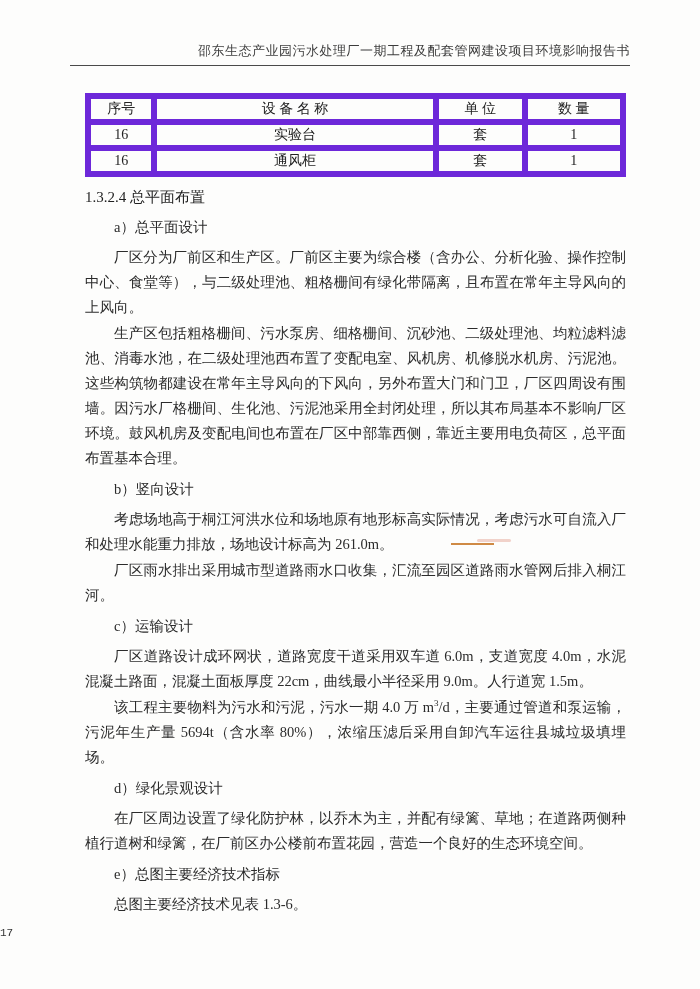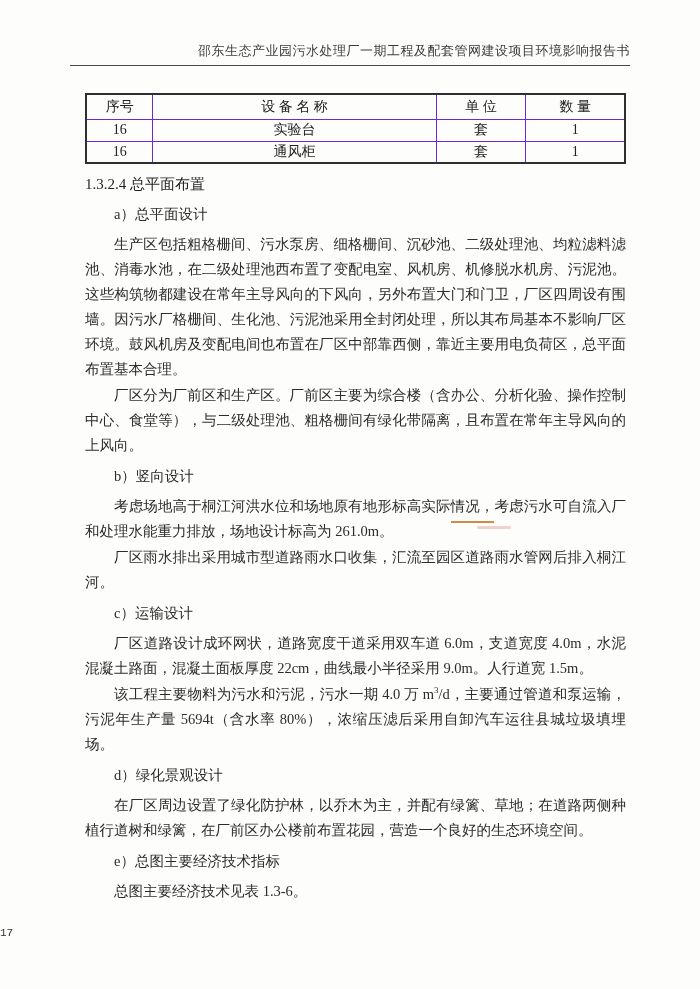--- a/index.html
+++ b/index.html
@@ -33,21 +33,21 @@
   }
   
   table.equip {
     width: 100%;
     border-collapse: collapse;
     border: 2px solid #2f2f2f;
     font-size: 14px;
     color: #222;
   }
   table.equip th, table.equip td {
-    border: 1px solid #6d28d9;
+    border: 6px solid #6d28d9;
     text-align: center;
     vertical-align: middle;
     padding: 1px 2px;
     font-weight: normal;
   }
   table.equip thead th { height: 25px; }
   table.equip tbody td { height: 22px; }
   .col-no    { width: 12.4%; }
   .col-name  { width: 52.6%; }
   .col-unit  { width: 16.6%; }
@@ -68,21 +68,21 @@
   p.para {
     position: relative;
     text-indent: 2em;
     text-align: justify;
     line-height: 25px;
     margin: 1px 0;
   }
   p.para sup { font-size: 9px; line-height: 0; }
   .mark-underline {
     border-bottom: 2px solid #cf8a45;
-    padding-bottom: 7px;
+    padding-bottom: 16px;
   }
   .stray-mark {
     position: absolute;
     left: 392px; top: 32px;
     width: 34px; height: 3px;
     background: #ecc3ba;
     opacity: 0.75;
     border-radius: 2px;
   }
   
@@ -128,22 +128,22 @@
         <td>1</td>
       </tr>
     </tbody>
   </table>
 
   <div class="content">
 
     <h3 class="sec-heading">1.3.2.4 总平面布置</h3>
 
     <p class="sub-title">a）总平面设计</p>
+    <p class="para">厂区分为厂前区和生产区。厂前区主要为综合楼（含办公、分析化验、操作控制中心、食堂等），与二级处理池、粗格栅间有绿化带隔离，且布置在常年主导风向的上风向。</p>
     <p class="para">生产区包括粗格栅间、污水泵房、细格栅间、沉砂池、二级处理池、均粒滤料滤池、消毒水池，在二级处理池西布置了变配电室、风机房、机修脱水机房、污泥池。这些构筑物都建设在常年主导风向的下风向，另外布置大门和门卫，厂区四周设有围墙。因污水厂格栅间、生化池、污泥池采用全封闭处理，所以其布局基本不影响厂区环境。鼓风机房及变配电间也布置在厂区中部靠西侧，靠近主要用电负荷区，总平面布置基本合理。</p>
-    <p class="para">厂区分为厂前区和生产区。厂前区主要为综合楼（含办公、分析化验、操作控制中心、食堂等），与二级处理池、粗格栅间有绿化带隔离，且布置在常年主导风向的上风向。</p>
 
     <p class="sub-title">b）竖向设计</p>
     <p class="para"><span class="stray-mark"></span><span>考虑场地高于桐江河洪水位和场地原有地形标高实际</span><span class="mark-underline">情况，</span><span>考虑污水可自流入厂和处理水能重力排放，场地设计标高为 261.0m。</span></p>
     <p class="para">厂区雨水排出采用城市型道路雨水口收集，汇流至园区道路雨水管网后排入桐江河。</p>
 
     <p class="sub-title">c）运输设计</p>
     <p class="para">厂区道路设计成环网状，道路宽度干道采用双车道 6.0m，支道宽度 4.0m，水泥混凝土路面，混凝土面板厚度 22cm，曲线最小半径采用 9.0m。人行道宽 1.5m。</p>
     <p class="para"><span>该工程主要物料为污水和污泥，污水一期 4.0 万 m</span><sup>3</sup><span>/d，主要通过管道和泵运输，污泥年生产量 5694t（含水率 80%），浓缩压滤后采用自卸汽车运往县城垃圾填埋场。</span></p>
 
     <p class="sub-title">d）绿化景观设计</p>

